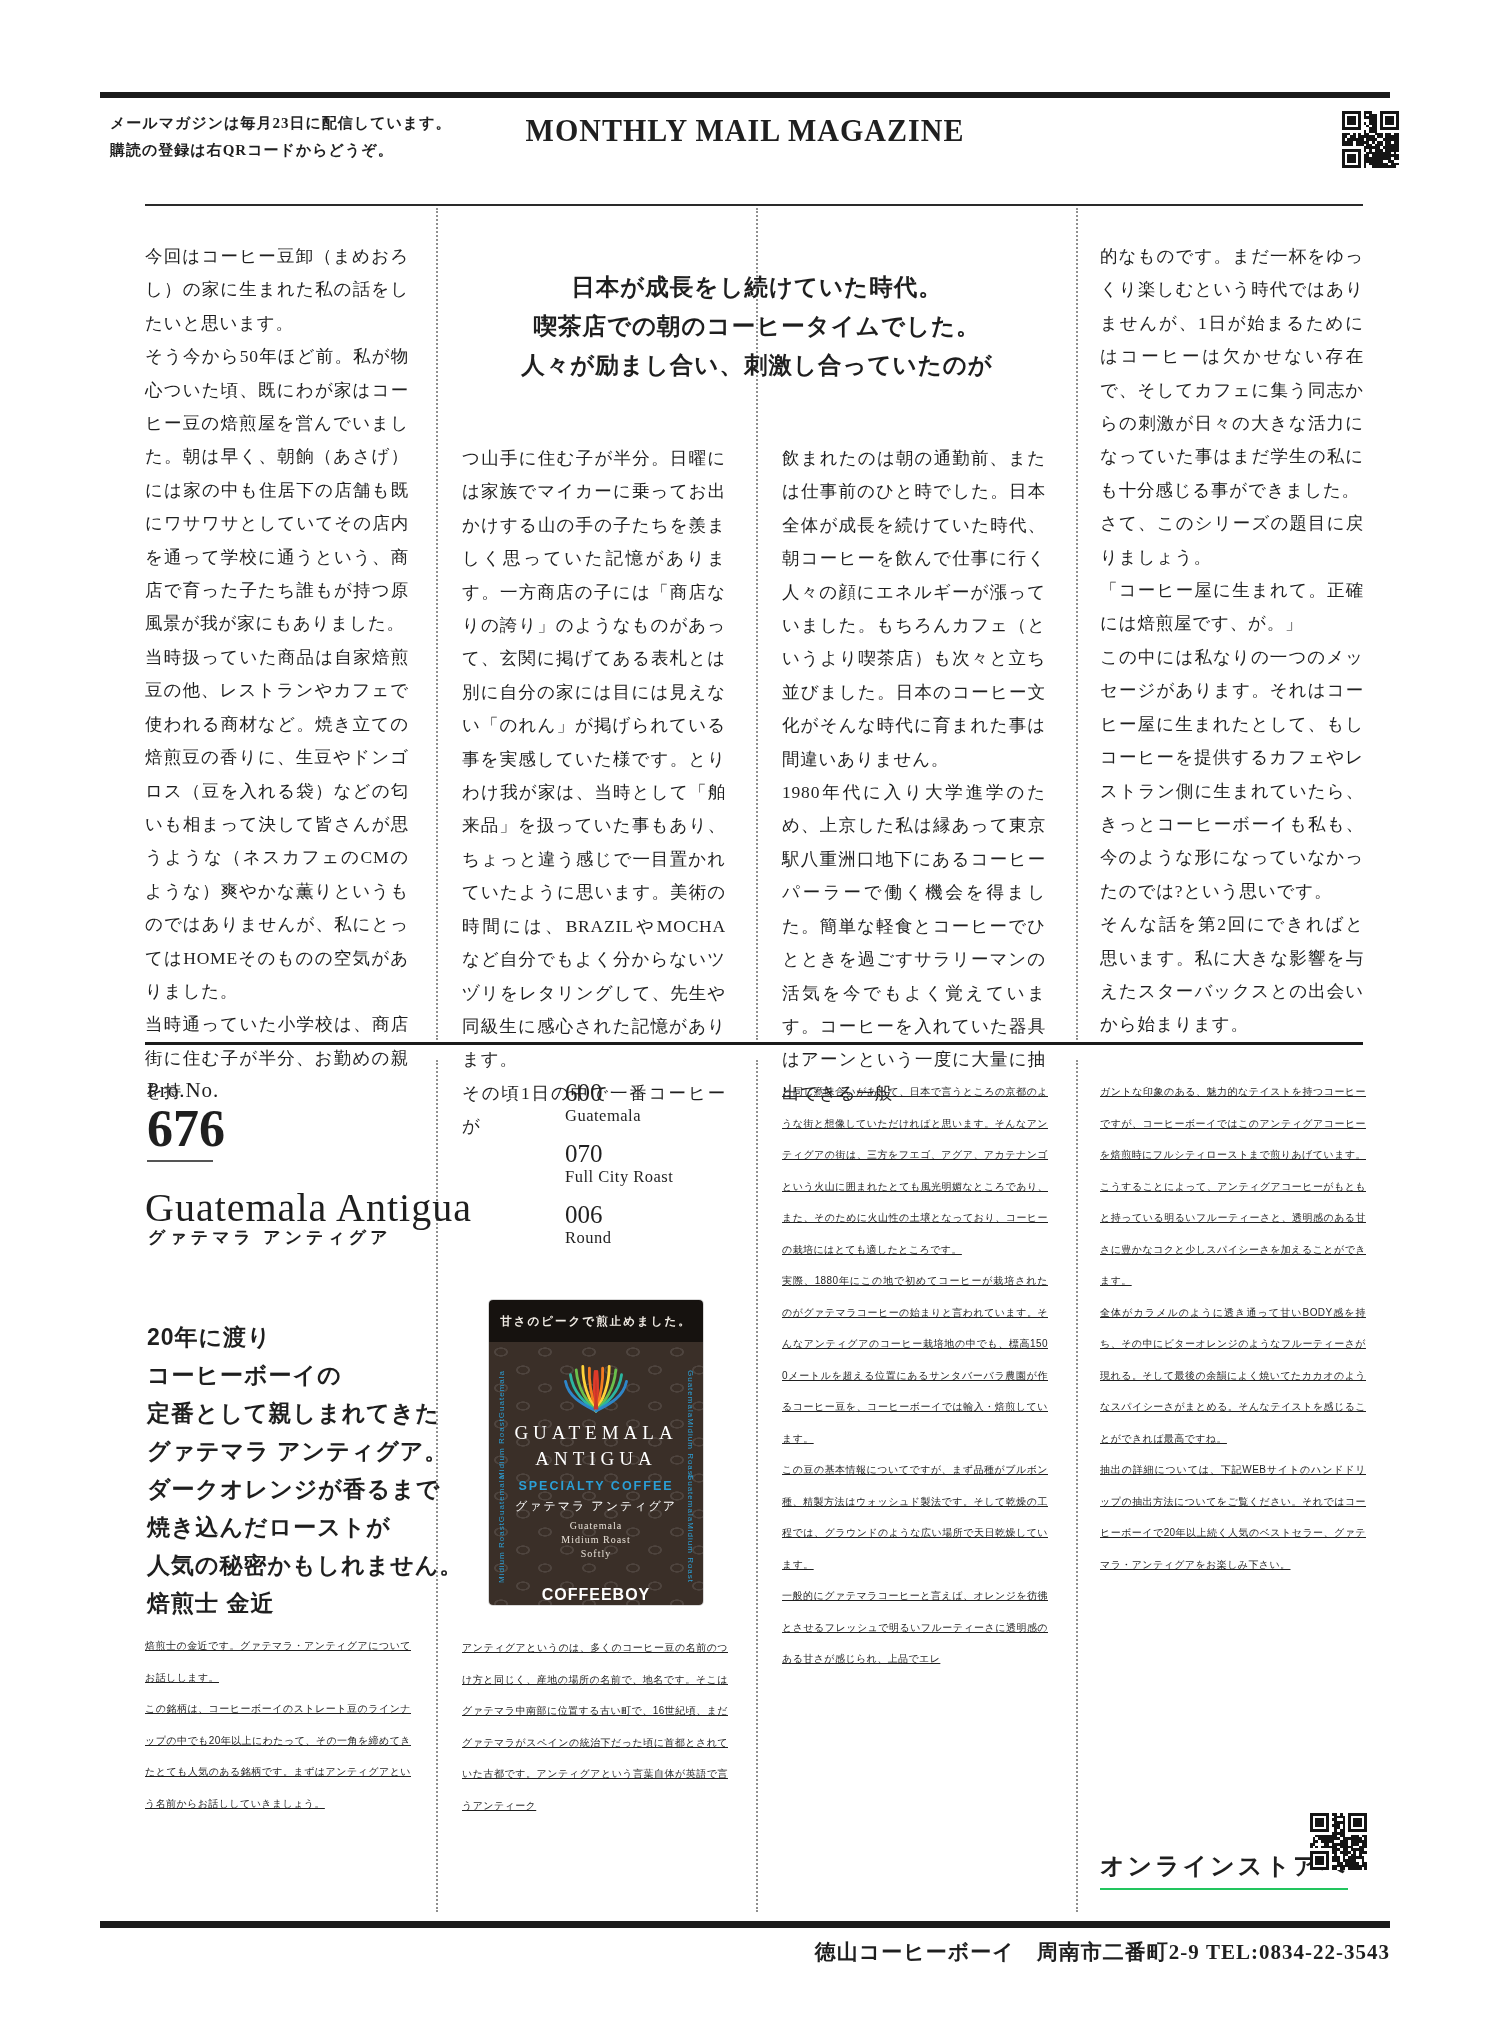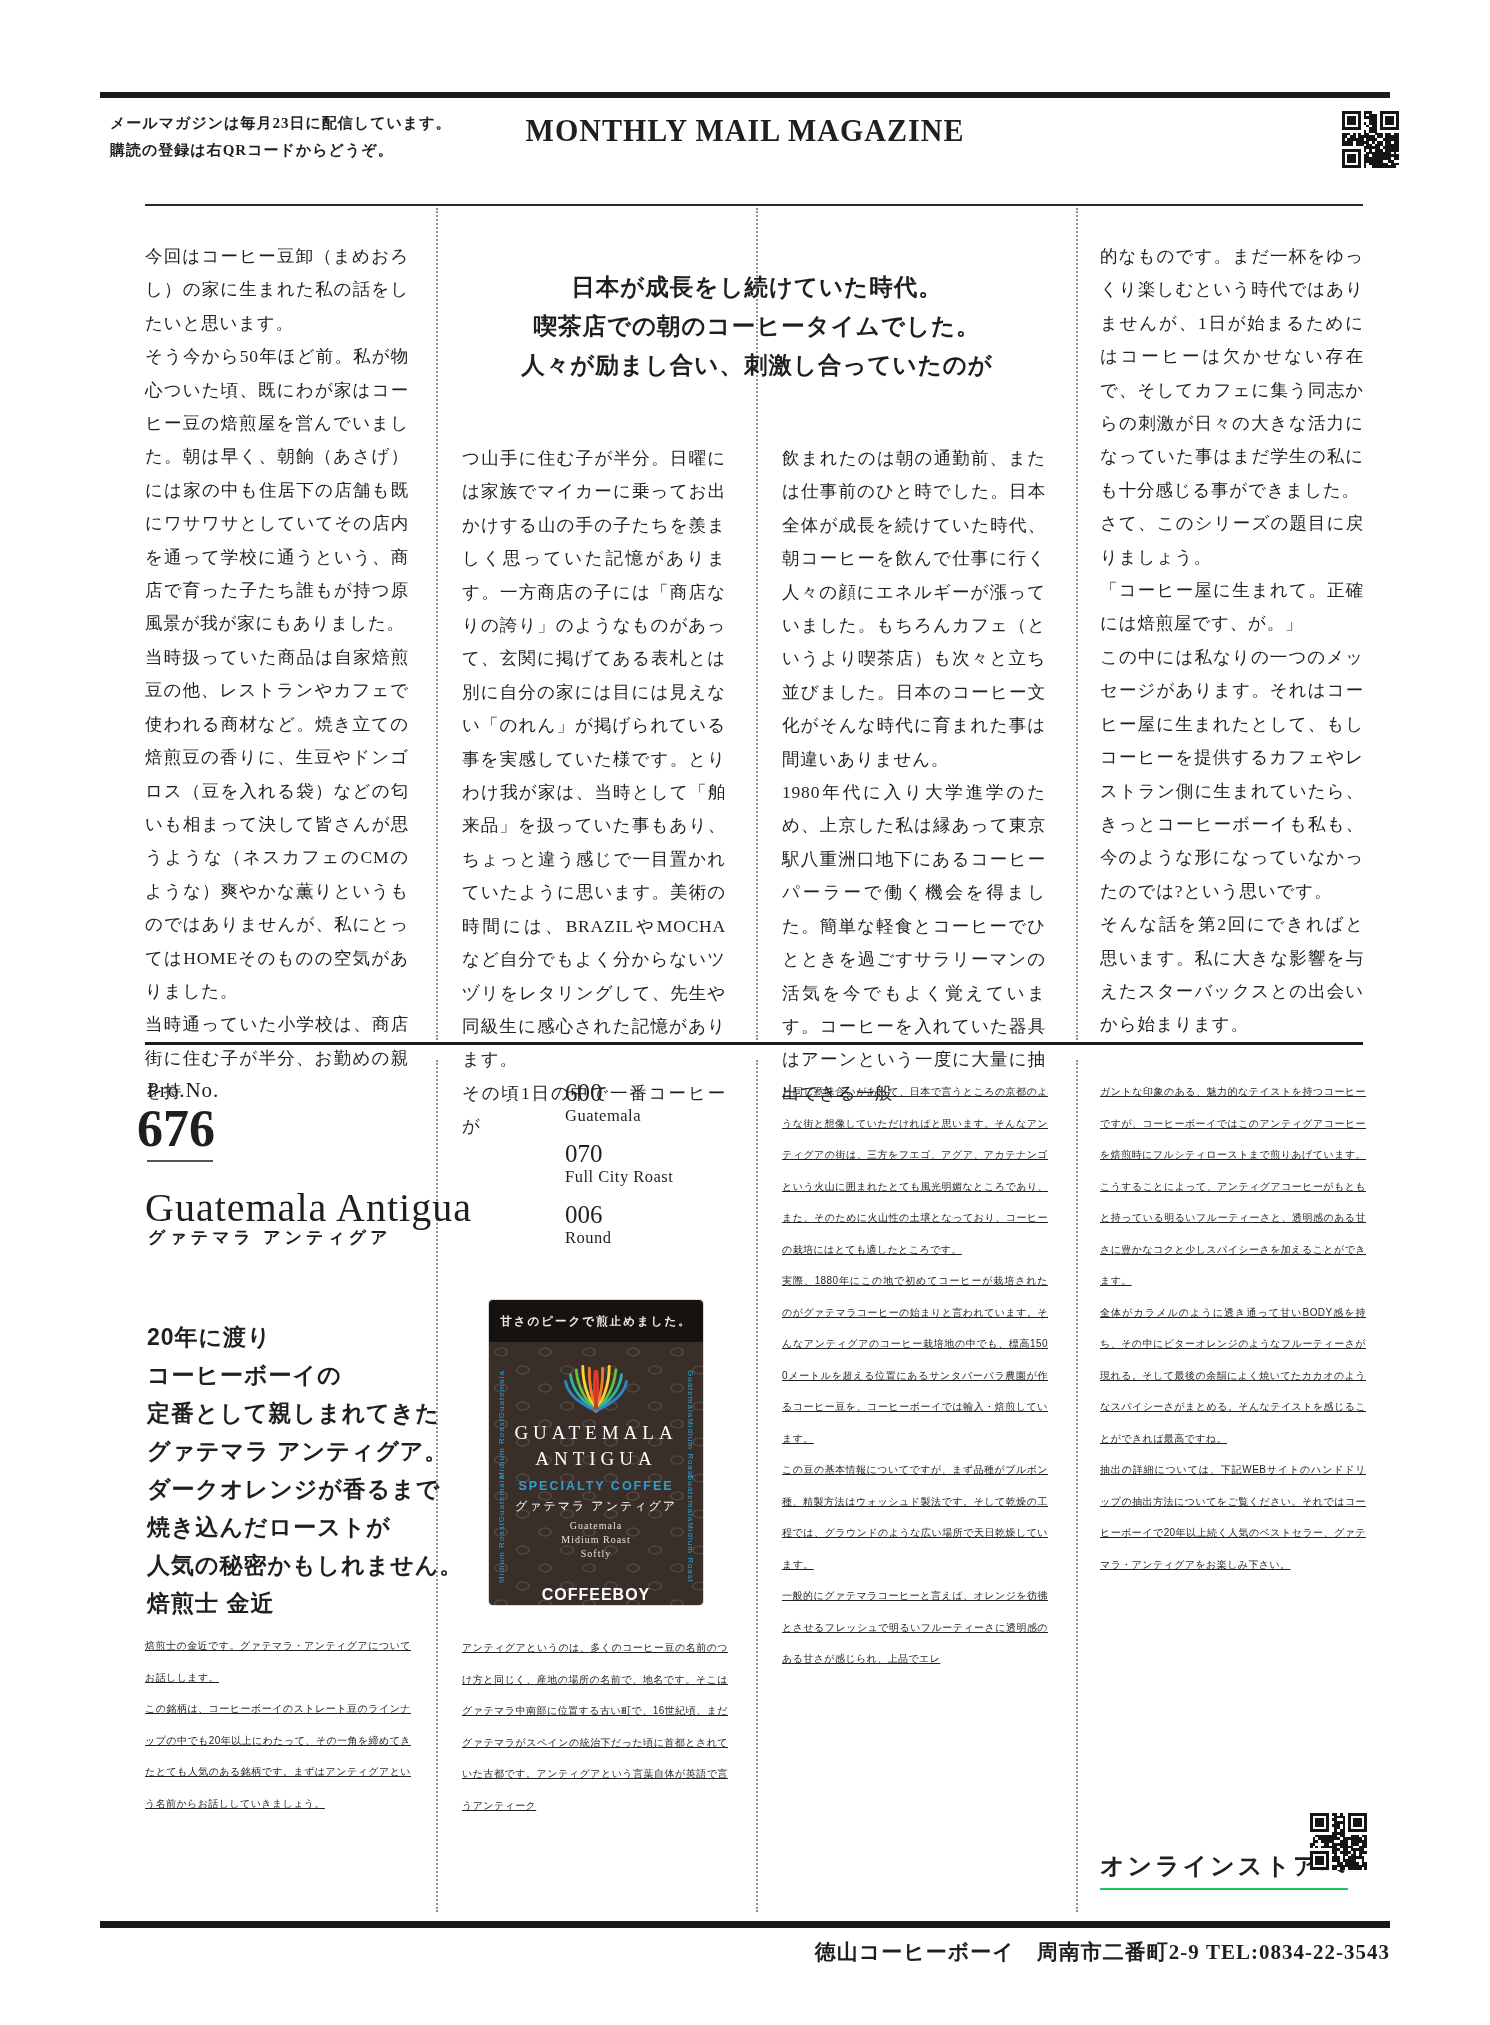--- a/index.html
+++ b/index.html
@@ -307,21 +307,21 @@
     <p>この中には私なりの一つのメッセージがあります。それはコーヒー屋に生まれたとして、もしコーヒーを提供するカフェやレストラン側に生まれていたら、きっとコーヒーボーイも私も、今のような形になっていなかったのでは?という思いです。</p>
     <p>そんな話を第2回にできればと思います。私に大きな影響を与えたスターバックスとの出会いから始まります。</p>
   </div>
 
   <div class="abs bar" style="left:145px;top:1042px;width:1218px;height:3px;"></div>
   <div class="abs vdash" style="left:436px;top:1060px;height:852px;"></div>
   <div class="abs vdash" style="left:756px;top:1060px;height:852px;"></div>
   <div class="abs vdash" style="left:1076px;top:1060px;height:852px;"></div>
 
   <div class="abs prono-label" style="left:147px;top:1078px;">Pro.No.</div>
-  <div class="abs prono" style="left:137px;top:1103px;">676</div>
+  <div class="abs prono" style="left:147px;top:1103px;">676</div>
   <div class="abs" style="left:147px;top:1160px;width:66px;height:2px;background:#555;"></div>
   <div class="abs name-en" style="left:145px;top:1184px;">Guatemala Antigua</div>
   <div class="abs name-ja" style="left:148px;top:1226px;">グァテマラ アンティグア</div>
 
   <div class="abs" style="left:565px;top:1080px;">
     <div class="spec-item">
       <div class="spec-code">600</div>
       <div class="spec-label">Guatemala</div>
     </div>
     <div class="spec-item">

